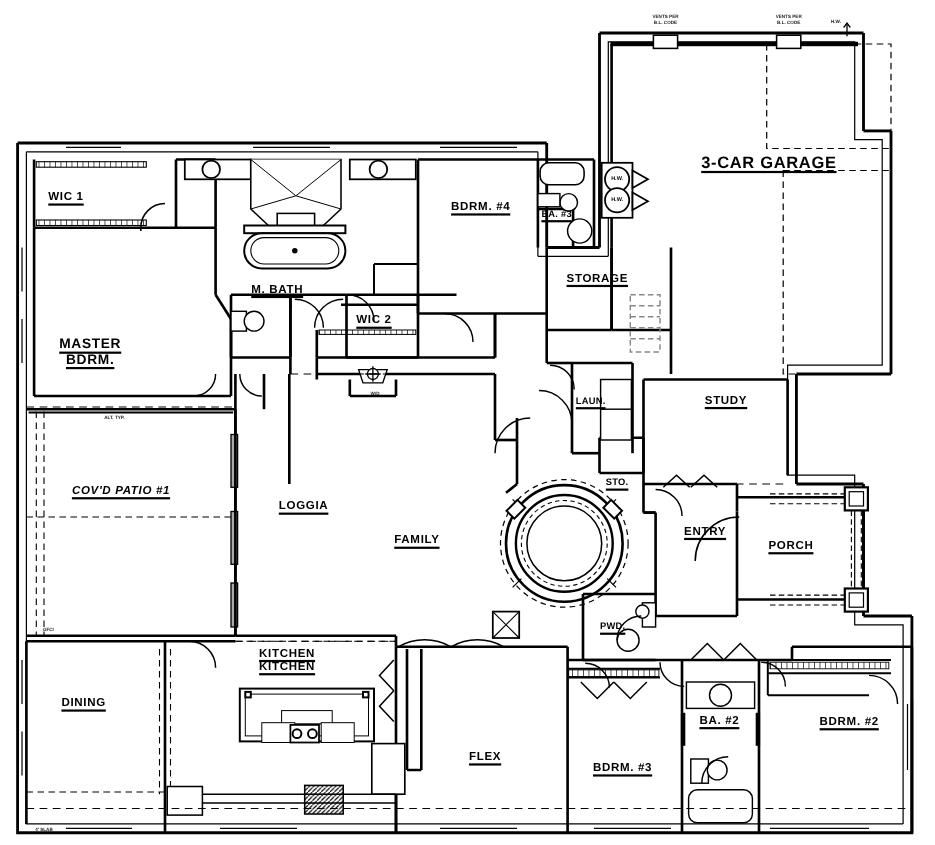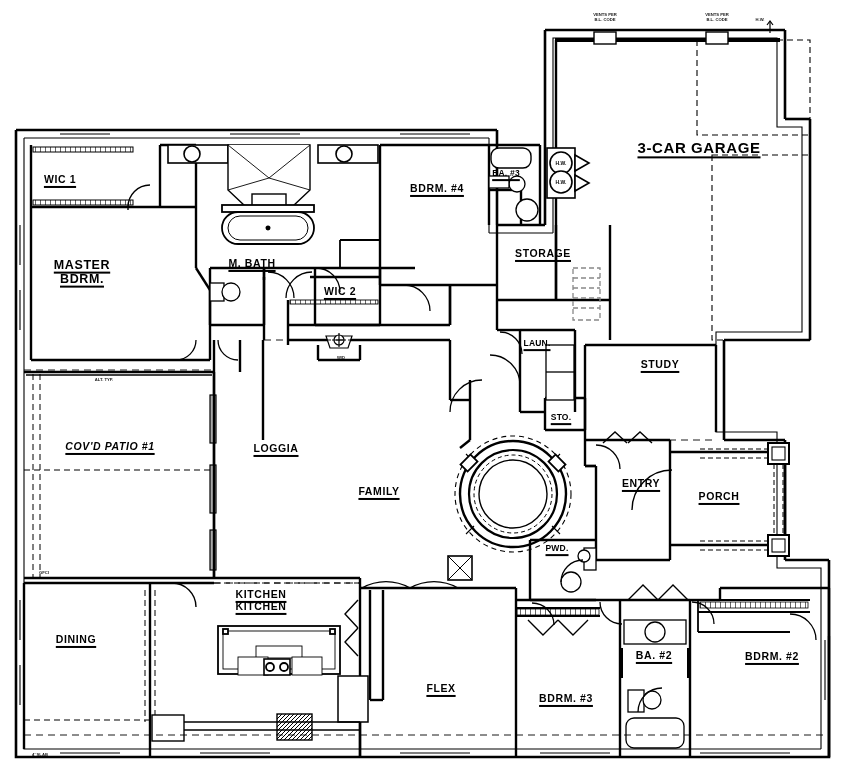--- a/index.html
+++ b/index.html
@@ -32,23 +32,23 @@
     white-space: nowrap;
     letter-spacing: 0.6px;
     text-decoration: underline;
     text-decoration-thickness: 2px;
     text-underline-offset: 3px;
     transform: translate(-50%, -50%);
     text-align: center;
     line-height: 1.15;
   }
   .room-label.sz-lg { font-size: 15px; }
-  .room-label.sz-md { font-size: 12.5px; }
+  .room-label.sz-md { font-size: 12.5px; margin-top: 48px; }
   .room-label.sz-sm { font-size: 10.5px; }
-  .room-label.sz-xs { font-size: 8.5px; letter-spacing: 0.2px; }
+  .room-label.sz-xs { font-size: 8.5px; letter-spacing: 0.2px; margin-top: 21px; }
   .note-label {
     position: absolute;
     font-family: "Liberation Sans", sans-serif;
     font-weight: 700;
     font-size: 4.2px;
     color: #1a1a1a;
     white-space: nowrap;
     transform: translate(-50%, -50%);
     text-align: center;
     line-height: 1.1;
@@ -563,21 +563,21 @@
   <div class="room-label sz-xs" style="left:506px; top:174px;">BA. #3</div>
   <div class="room-label sz-sm" style="left:543px; top:253px;">STORAGE</div>
   <div class="room-label sz-lg" style="left:683px; top:148px;margin-left:16px;">3-CAR GARAGE</div>
   <div class="room-label sz-xs" style="left:537px; top:344px;">LAUN.</div>
   <div class="room-label sz-xs" style="left:561px; top:418px;">STO.</div>
   <div class="room-label sz-sm" style="left:660px; top:364px;">STUDY</div>
   <div class="room-label sz-sm" style="left:613px; top:483px;margin-left:28px;">ENTRY</div>
   <div class="room-label sz-sm" style="left:719px; top:496px;">PORCH</div>
   <div class="room-label sz-xs" style="left:557px; top:549px;">PWD.</div>
   <div class="room-label sz-sm" style="left:110px; top:446px;font-style:italic;">COV'D PATIO #1</div>
-  <div class="room-label sz-sm" style="left:276px; top:448px;">LOGGIA</div>
+  <div class="room-label sz-sm" style="left:276px; top:460px;">LOGGIA</div>
   <div class="room-label sz-sm" style="left:379px; top:491px;">FAMILY</div>
   <div class="room-label sz-sm" style="left:261px; top:600px; text-decoration:none;">
     <span style="display:block; text-decoration:underline; text-decoration-thickness:2px; text-underline-offset:3px;">KITCHEN</span>
     <span style="display:block; text-decoration:underline; text-decoration-thickness:2px; text-underline-offset:3px;">KITCHEN</span>
   </div>
   <div class="room-label sz-sm" style="left:76px;  top:639px;text-align:center;">DINING</div>
   <div class="room-label sz-sm" style="left:441px; top:688px;">FLEX</div>
   <div class="room-label sz-sm" style="left:566px; top:698px;">BDRM. #3</div>
   <div class="room-label sz-sm" style="left:654px; top:655px;">BA. #2</div>
   <div class="room-label sz-sm" style="left:772px; top:656px;">BDRM. #2</div>

